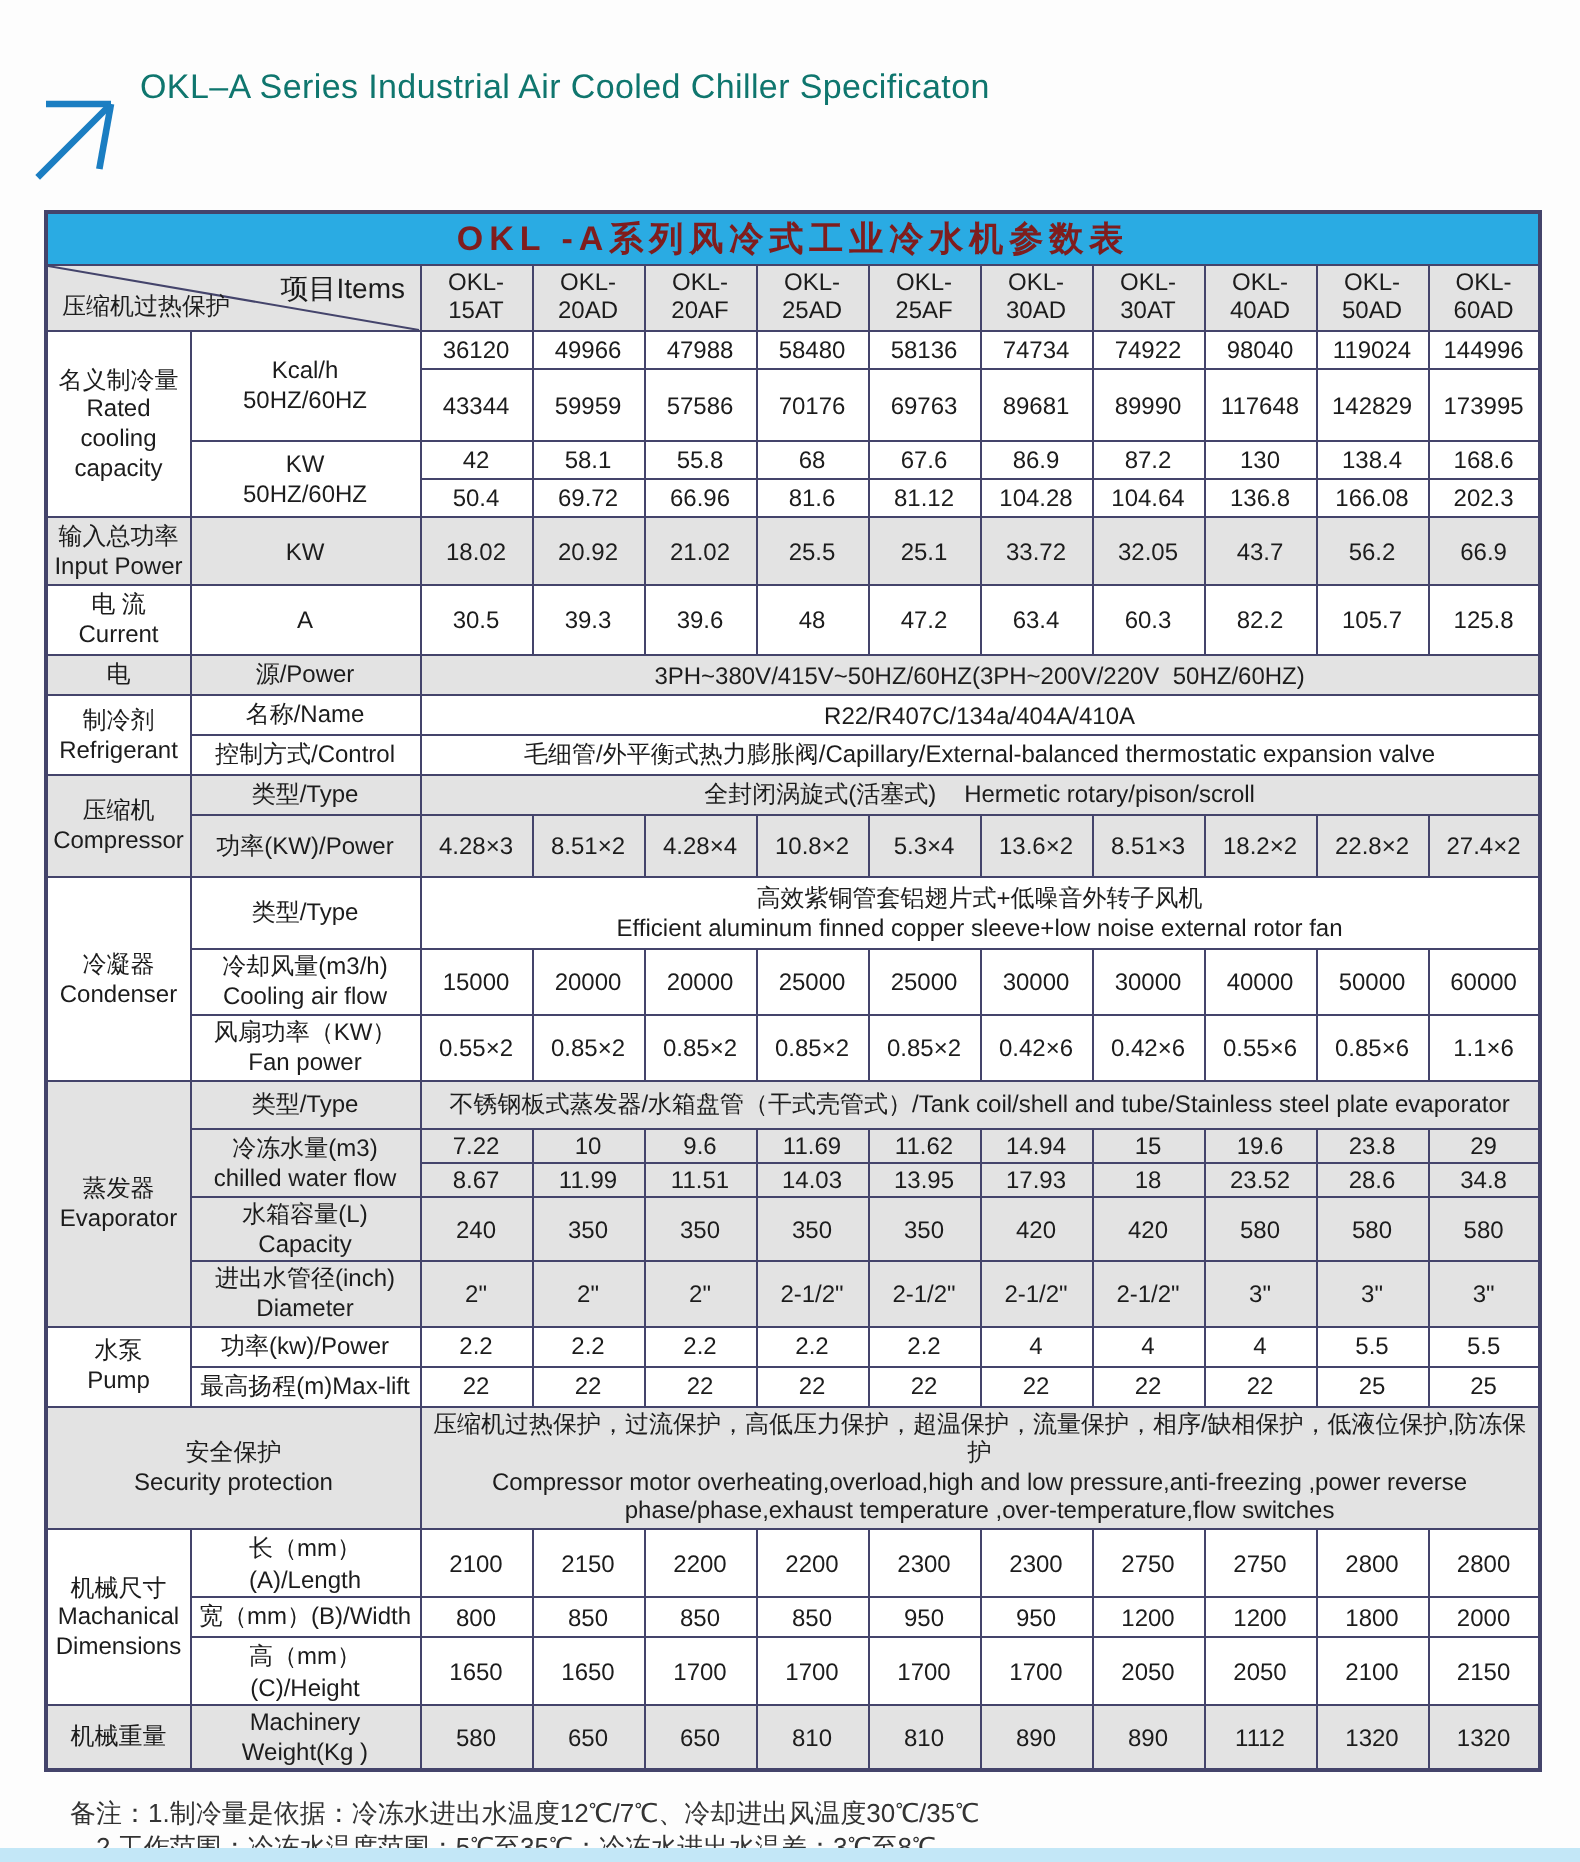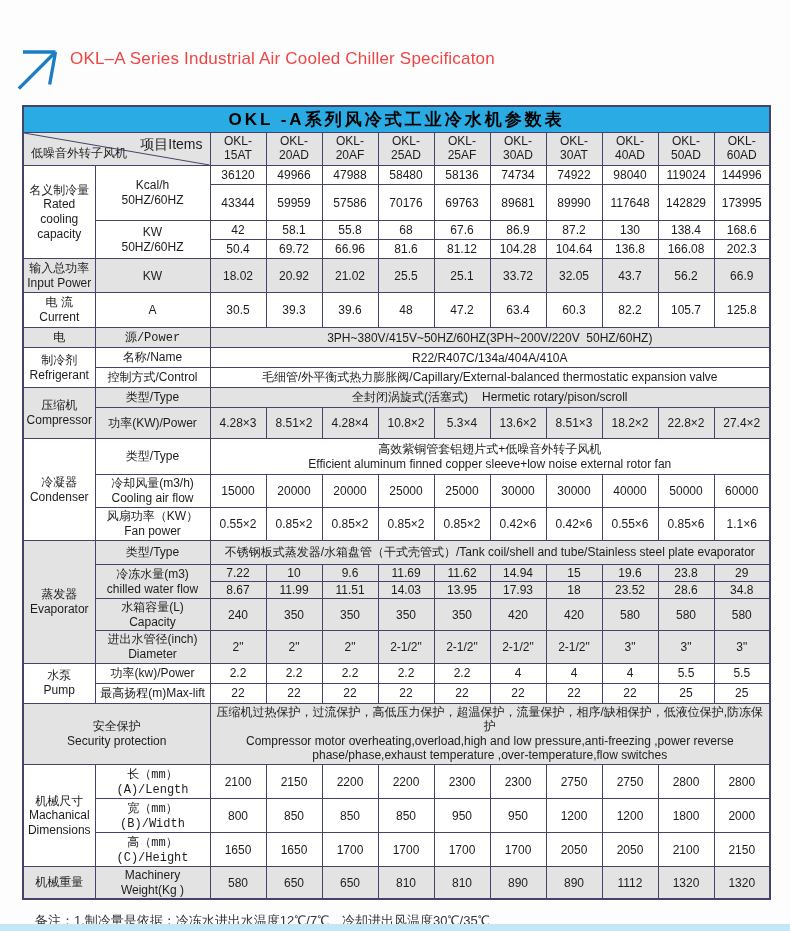--- a/index.html
+++ b/index.html
@@ -5,32 +5,32 @@
   * { box-sizing: border-box; margin: 0; padding: 0; }
   html,body { background:#ffffff; }
   body { font-family: "Liberation Sans", sans-serif; }
   .page { position:relative; width:790px; height:931px; background:#fdfdfd; overflow:hidden; }
 
   
   .hdr { display:flex; align-items:flex-start; padding:34px 0 0 13px; }
   .logo { width:50px; height:58px; flex:0 0 auto; margin-top:4px; }
   .titles { margin-left:7px; }
   .t-zh { font-size:27px; font-weight:bold; color:#171717; letter-spacing:1px; line-height:1.15; }
-  .t-en { font-size:17px; font-weight:normal; color:#ef4444; margin-top:15px; letter-spacing:0.2px; }
+  .t-en { font-size:17px; font-weight:normal; color:#0f766e; margin-top:0; letter-spacing:0.2px; }
 
   
   table.spec { border-collapse:collapse; table-layout:fixed; width:747px; margin:9px 0 0 22px;
                border:2px solid #44446b; }
   .spec td { border:1px solid #44446b; text-align:center; vertical-align:middle;
              font-size:12px; color:#1c1c1c; padding:1px 2px; background:#fff; overflow:hidden; }
-  tr.band td { background:#2aabe3; color:#000000; font-size:17px; font-weight:bold;
+  tr.band td { background:#2aabe3; color:#7f1d1d; font-size:17px; font-weight:bold;
                letter-spacing:3px; }
   tr.g td { background:#e3e3e3; }
   .pre { white-space:pre-line; line-height:1.22; }
-  .left { text-align:left; padding-left:5px;font-family:Liberation Mono, monospace; }
+  .left { text-align:left; padding-left:5px; }
   .small { font-size:11px; }
   .fit { font-size:11px; }
   .mh { font-size:12px; line-height:1.15; white-space:pre-line; }
 
   
   .corner { position:relative; padding:0; }
   .corner svg { position:absolute; left:0; top:0; width:100%; height:100%; display:block; }
   .corner line { stroke:#44446b; stroke-width:1; vector-effect:non-scaling-stroke; }
   .c-model { position:absolute; left:7px; bottom:3px; font-size:12px; }
   .c-items { position:absolute; right:7px; top:3px; font-size:14px; }
@@ -78,21 +78,21 @@
     <tbody>
       <tr class="band" style="height:24px">
         <td colspan="12">OKL -A系列风冷式工业冷水机参数表</td>
       </tr>
 
       <tr class="g" style="height:33px">
         <td colspan="2" class="corner">
           <svg viewBox="0 0 100 100" preserveAspectRatio="none">
               <line x1="0" y1="0" x2="100" y2="100"></line>
             </svg>
-          <span class="c-model">低噪音外转子风机</span>
+          <span class="c-model">压缩机过热保护</span>
           <span class="c-items">项目Items</span>
         </td>
       <td class="mh">OKL-
 15AT</td>
           <td class="mh">OKL-
 20AD</td>
           <td class="mh">OKL-
 20AF</td>
           <td class="mh">OKL-
 25AD</td>

